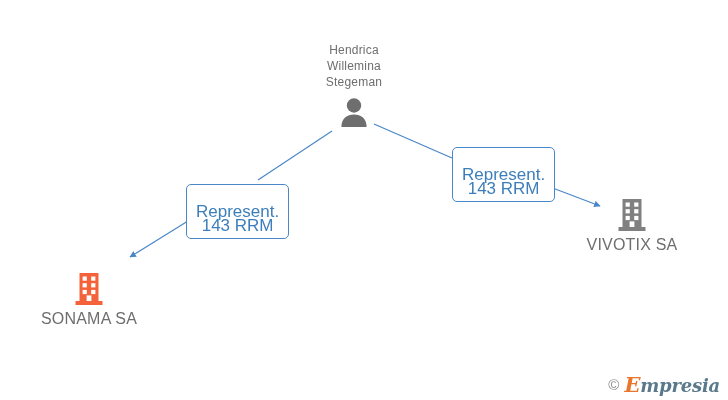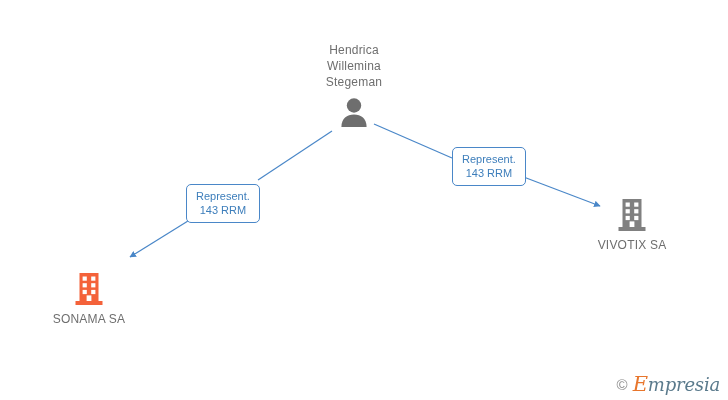--- a/index.html
+++ b/index.html
@@ -54,37 +54,37 @@
     text-align: center;
   }
   .company-node.sonama { left: 24px; top: 272px; }
   .company-node.vivotix { left: 567px; top: 198px; }
   .company-icon {
     display: flex;
     justify-content: center;
   }
   .company-label {
     margin-top: 6px;
-    font-size: 12px;
+    font-size: 16px;
     line-height: 14px;
     color: #6e6e6e;
     letter-spacing: 0.2px;
   }
 
   
   .edge-label {
     position: absolute;
     box-sizing: border-box;
     background: #ffffff;
     border: 1px solid #4a87c8;
     border-radius: 5px;
-    padding: 4px 9px 5px 9px;
+    padding: 20px 9px 5px 9px;
     text-align: center;
     color: #3d7ebb;
-    font-size: 11px;
+    font-size: 17px;
     line-height: 14px;
   }
   .edge-label.left  { left: 186px; top: 184px; }
   .edge-label.right { left: 452px; top: 147px; }
   .edge-label .l1 { display: block; }
   .edge-label .l2 { display: block; }
 
   
   .watermark {
     position: absolute;
@@ -99,20 +99,21 @@
     color: #8c8c8c;
     line-height: 1;
   }
   .wm-text {
     font-family: "DejaVu Serif", serif;
     font-style: italic;
     font-size: 18px;
     line-height: 1;
     color: #5a7a8c;
     letter-spacing: -0.2px;
+    font-weight: bold;
   }
   .wm-text .cap {
     color: #e8762c;
     font-size: 21px;
   }
 </style>
 </head>
 <body>
 
 <div id="canvas">

